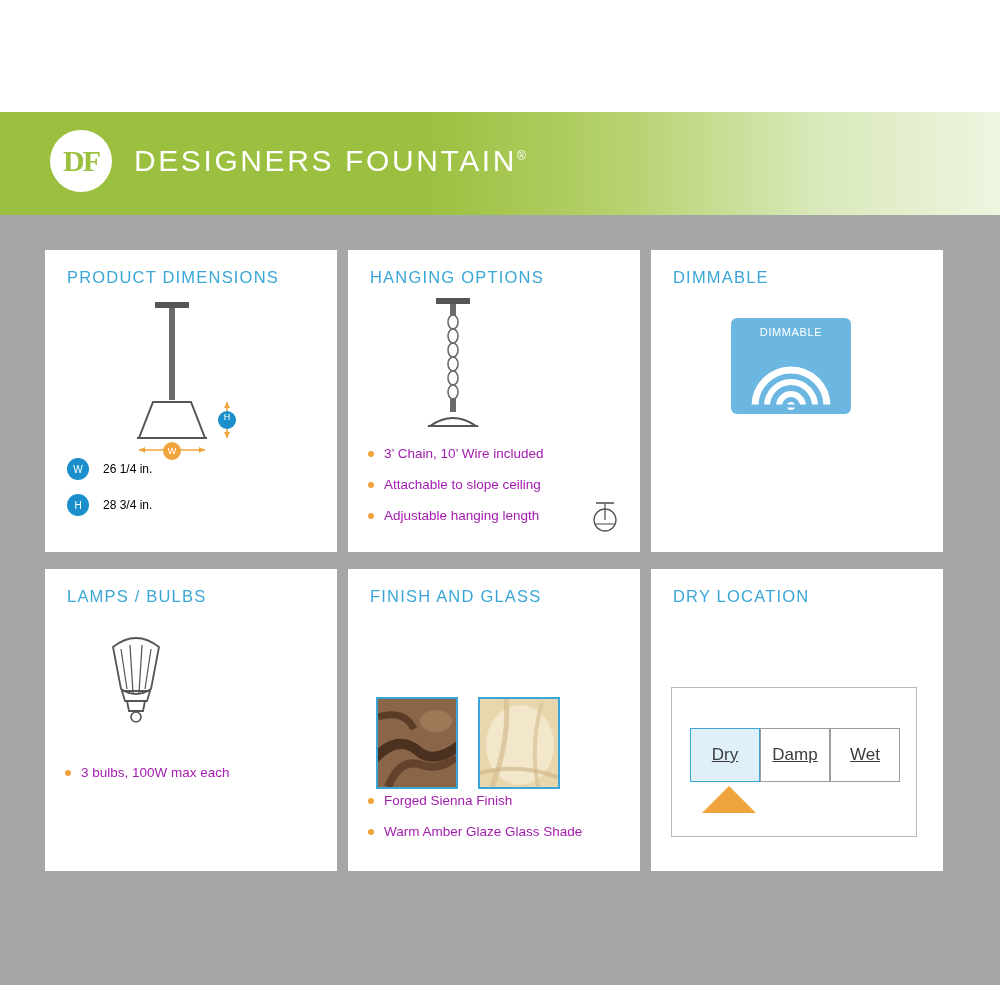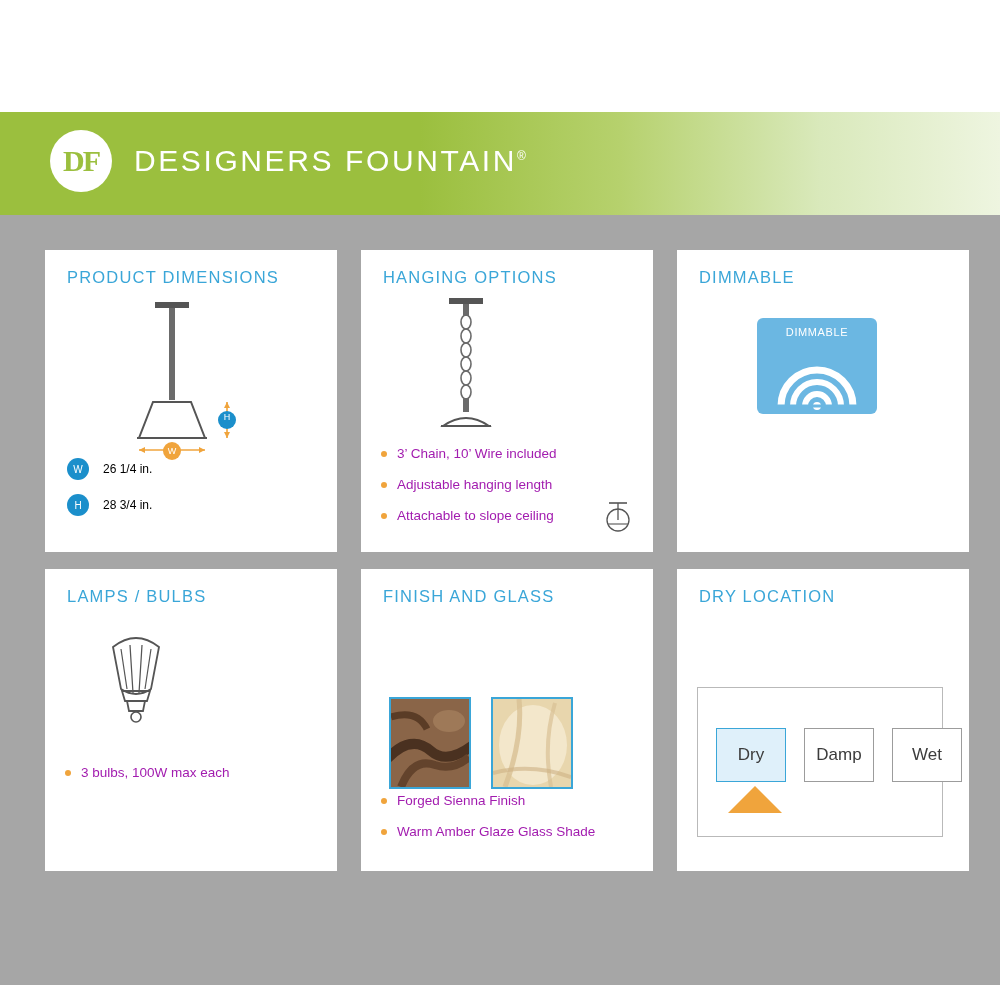--- a/index.html
+++ b/index.html
@@ -72,21 +72,21 @@
     background: #a6a6a6;
   }
   .grid {
     position: absolute;
     left: 45px;
     top: 250px;
     width: 910px;
     display: grid;
     grid-template-columns: 292px 292px 292px;
     grid-template-rows: 302px 302px;
-    gap: 17px 24px;
+    gap: 17px 11px;
   }
   .card {
     background: #ffffff;
     position: relative;
     padding: 0;
     overflow: hidden;
   }
   .card-title {
     position: absolute;
     left: 22px;
@@ -192,22 +192,23 @@
   }
   .loc-cell {
     width: 68px;
     height: 52px;
     border: 1px solid #9c9c9c;
     display: flex;
     align-items: center;
     justify-content: center;
     font-size: 17px;
     color: #3c3c3c;
-    margin-right: 18px;
-    background: #ffffff;
+    margin-right: 0;
+    background: #ffffff;
+    text-decoration: underline;
   }
   .loc-cell.active {
     background: #dff0fa;
     border-color: #3aa6d8;
   }
   .loc-arrow {
     position: absolute;
     left: 30px;
     top: 98px;
     width: 0;
@@ -288,22 +289,22 @@
             <ellipse cx="69" cy="98" rx="5" ry="7"></ellipse>
           </g>
           <rect x="66" y="104" width="6" height="14" fill="#6b6b6b"></rect>
           <path d="M46 132 Q69 116 92 132 Z" fill="#ffffff" stroke="#555" stroke-width="1.8"></path>
           <line x1="44" y1="132" x2="94" y2="132" stroke="#555" stroke-width="2"></line>
         </svg>
       </div>
 
       <ul class="bullets" style="top:196px; width:255px;">
         <li>3’ Chain, 10’ Wire included</li>
+        <li>Attachable to slope ceiling</li>
         <li>Adjustable hanging length</li>
-        <li>Attachable to slope ceiling</li>
       </ul>
 
       <div style="position:absolute; left:240px; top:250px;">
         <svg width="34" height="34" viewBox="0 0 34 34">
           <circle cx="17" cy="20" r="11" fill="none" stroke="#555" stroke-width="1.3"></circle>
           <line x1="17" y1="3" x2="17" y2="20" stroke="#555" stroke-width="1.3"></line>
           <line x1="8" y1="3" x2="26" y2="3" stroke="#555" stroke-width="1.6"></line>
           <line x1="7" y1="24" x2="27" y2="24" stroke="#555" stroke-width="1.1"></line>
         </svg>
       </div>

